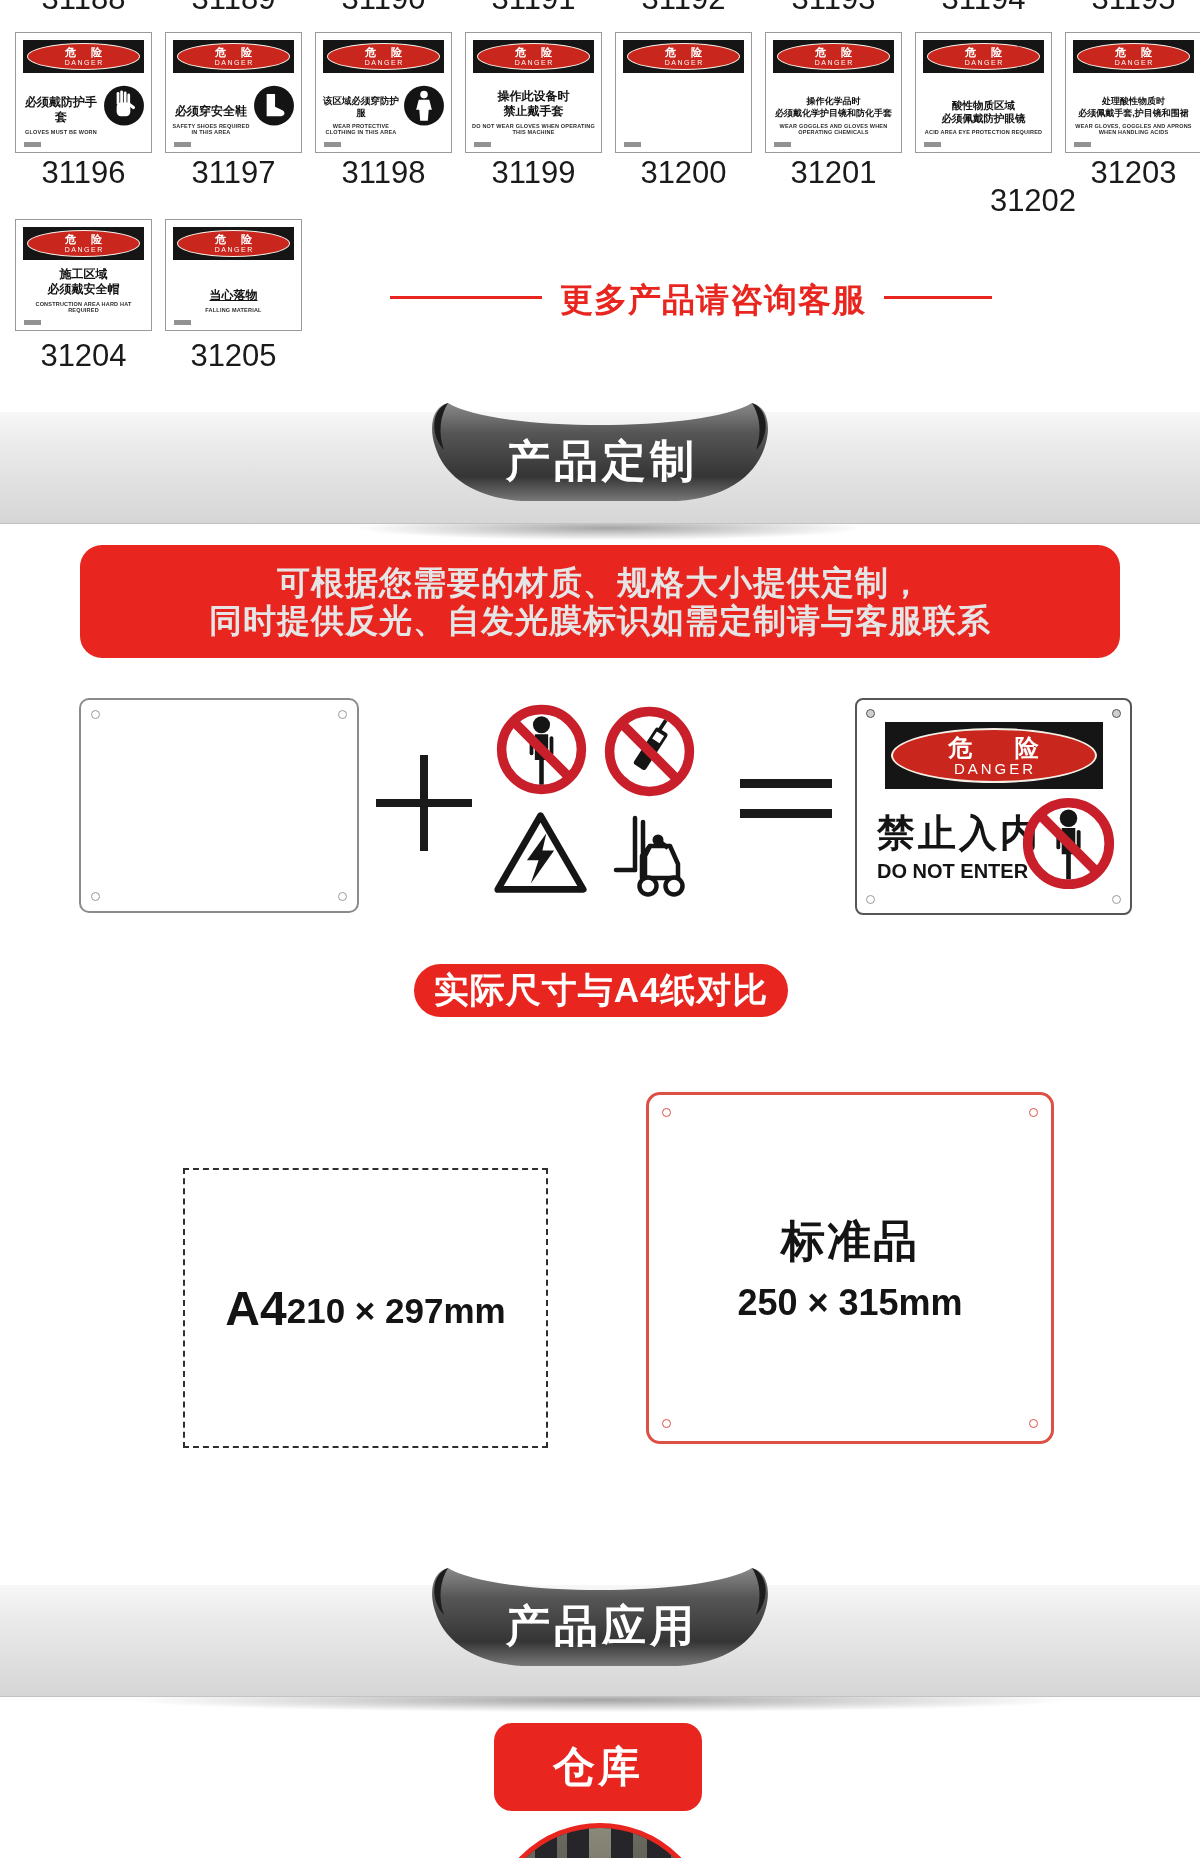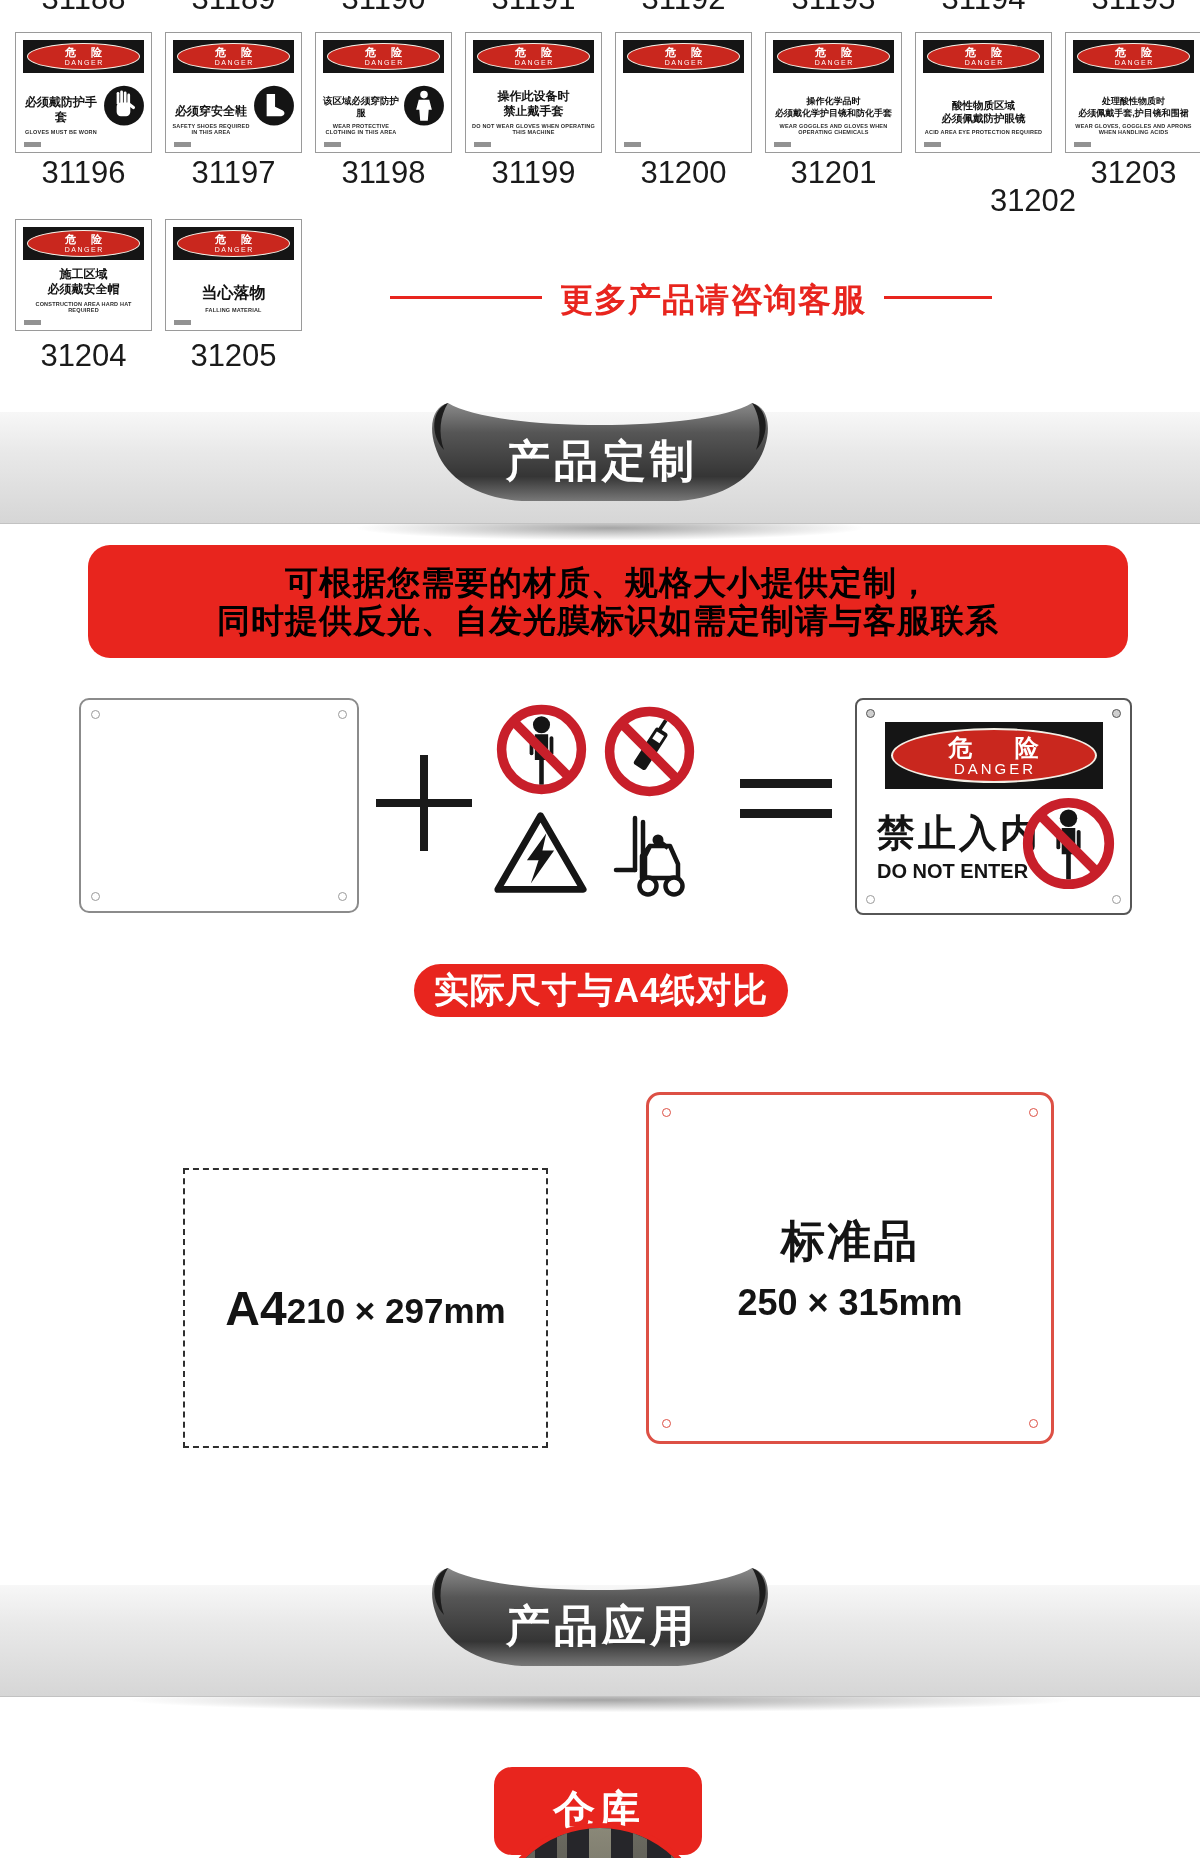--- a/index.html
+++ b/index.html
@@ -43,22 +43,22 @@
     border-bottom:1px solid #c2c2c2;}
   .band-shadow{position:absolute;height:28px;
     background:radial-gradient(ellipse at center,rgba(40,40,40,.42) 0%,rgba(40,40,40,0) 62%);}
   .ribbon{position:absolute;width:360px;height:104px;}
   .ribbon svg{position:absolute;left:0;top:0;width:360px;height:104px;}
   .ribbon-label{position:absolute;left:0;top:26px;width:360px;height:70px;display:flex;
     align-items:center;justify-content:center;color:#fff;font-size:44px;font-weight:bold;
     letter-spacing:4px;padding-left:4px;}
 
   
-  .red-banner{position:absolute;left:88px;top:545px;width:1040px;height:113px;border-radius:22px;
-    background:var(--accent);color:#000000;display:flex;flex-direction:column;align-items:center;
+  .red-banner{position:absolute;left:80px;top:545px;width:1040px;height:113px;border-radius:22px;
+    background:var(--accent);color:#e5e5e5;display:flex;flex-direction:column;align-items:center;
     justify-content:center;font-size:33px;font-weight:bold;line-height:38px;letter-spacing:1px;}
 
   
   .blank-sign{position:absolute;left:79px;top:698px;width:280px;height:215px;background:#fff;
     border:2px solid #8b8b8b;border-radius:10px;}
   .hole{position:absolute;width:9px;height:9px;border-radius:50%;background:#fff;border:1.5px solid #9a9a9a;}
   .hole.dark{border-color:#555;background:#cfcfcf;}
   .hole.red{border-color:var(--box-red);}
   .op{position:absolute;}
   .op .bar{position:absolute;background:#1a1a1a;}
@@ -85,21 +85,21 @@
   .a4-box{position:absolute;left:183px;top:1168px;width:365px;height:280px;border:2px dashed #2e2e2e;
     display:flex;flex-direction:row;align-items:center;justify-content:center;color:#141414;}
   .a4-name{font-size:48px;font-weight:bold;}
   .a4-size{font-size:35px;font-weight:bold;margin-top:6px;}
   .std-box{position:absolute;left:646px;top:1092px;width:408px;height:352px;border:3px solid var(--box-red);
     border-radius:14px;display:flex;flex-direction:column;align-items:center;justify-content:center;color:#141414;}
   .std-name{font-size:44px;font-weight:bold;letter-spacing:2px;}
   .std-size{font-size:36px;font-weight:bold;margin-top:11px;}
 
   
-  #tag-btn{left:494px;top:1723px;width:208px;height:88px;border-radius:18px;font-size:42px;letter-spacing:3px;margin-top:44px;}
+  #tag-btn{left:494px;top:1723px;width:208px;height:88px;border-radius:18px;font-size:42px;letter-spacing:3px;}
   .photo-circle{position:absolute;left:488px;top:1823px;width:224px;height:224px;border-radius:50%;
     border:5px solid var(--accent);background:#26262a;overflow:hidden;}
   .photo-streak{position:absolute;top:0;height:100%;width:14px;background:linear-gradient(180deg,#6b6a60,#3a3a38);}
 </style>
 </head>
 <body>
 
 <div id="stage">
 
   <div class="note-line" style="left:390px;top:296px;width:152px;"></div>
@@ -436,21 +436,21 @@
     </div>
     <div class="num-cell" style="left: 8.5px; top: 338px;">31204</div>
     <div class="sign-card" style="left: 165px; top: 219px; width: 137px; height: 112px;">
       <div class="sign-head">
         <div class="sign-oval">
           <div class="oval-cn">危 险</div>
           <div class="oval-en">DANGER</div>
         </div>
       </div>
       <div class="sign-body">
-        <div class="sign-zh" style="font-size: 16px;">
+        <div class="sign-zh" style="font-size: 12px; text-decoration: underline;">
           <div>当心落物</div>
         </div>
         <div class="sign-en">FALLING MATERIAL</div>
       </div>
       <div class="brand-mark"></div>
     </div>
     <div class="num-cell" style="left: 158.5px; top: 338px;">31205</div>
   </div>
 
 </body></html>

